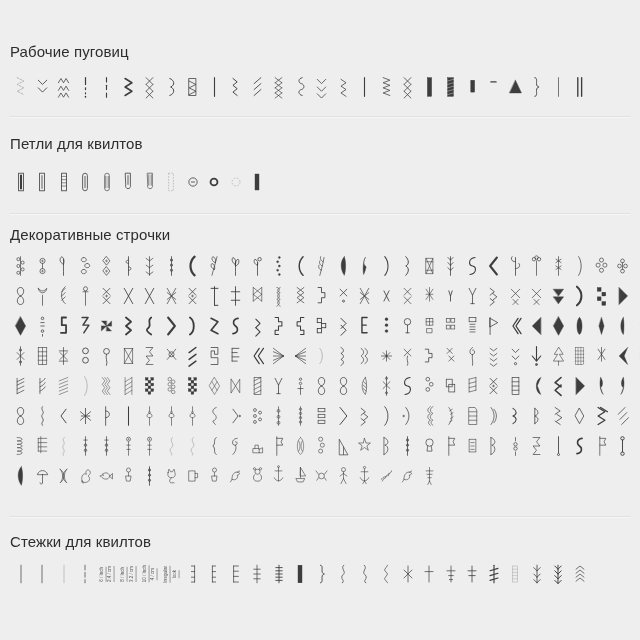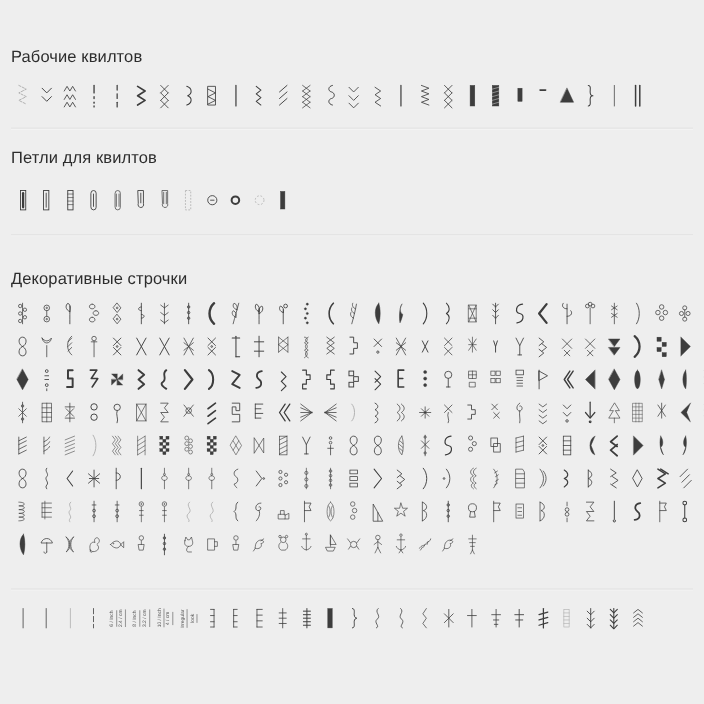--- a/index.html
+++ b/index.html
@@ -22,40 +22,40 @@
   }
   .divider{
     height:1px;background:#e0e0e0;border-bottom:1px solid #f7f7f7;
   }
   .mt-h1{margin-top:44px;}
   .mt-row1{margin-top:13px;}
   .mt-d1{margin-top:14px;}
   .mt-h2{margin-top:18px;}
   .mt-bh{margin-top:9px;}
   .mt-d2{margin-top:9px;}
-  .mt-h3{margin-top:31px;}
+  .mt-h3{margin-top:12px;}
   .mt-deco{margin-top:9px;}
   .mt-d3{margin-top:25px;}
   .mt-h4{margin-top:16px;}
   .mt-quilt{margin-top:4px;}
   .vlabel{display:flex;gap:1px;align-items:center;justify-content:center;}
   .vlabel span{
     writing-mode:vertical-rl;transform:rotate(180deg);
     font-size:4.5px;line-height:1.35;color:#555;
     border-left:.5px solid #9a9a9a;padding-left:.5px;
     white-space:nowrap;
   }
   svg{display:block;}
 </style>
 </head>
 <body>
 
 <main>
   <section>
-    <h2 class="mt-h1">Рабочие квилтов</h2>
+    <h2 class="mt-h1">Рабочие пуговиц</h2>
     <div class="rows mt-row1">
         <div class="row">
           <span class="cell">
             <svg viewBox="0 0 20 28" width="17" height="24" aria-hidden="true">
               <path d="M6 3L14 7L6 11L14 15L6 19L14 23" stroke="#aeaeae" stroke-width="1" fill="none" stroke-linecap="round" stroke-linejoin="round" stroke-dasharray="2.5 1.6"></path>
             </svg>
           </span>
           <span class="cell">
             <svg viewBox="0 0 20 28" width="17" height="24" aria-hidden="true">
               <path d="M5 6L10 11L15 6" stroke="#3d3d3d" stroke-width="1" fill="none" stroke-linecap="round" stroke-linejoin="round"></path>
@@ -1832,20 +1832,21 @@
               <path d="M10 20L8 24M10 20L12 24" stroke="#3d3d3d" stroke-width="0.7" fill="none" stroke-linecap="round" stroke-linejoin="round"></path>
             </svg>
           </span>
         </div>
       </div>
   </section>
 
   <div class="divider mt-d3"></div>
 
   <section>
+    <h2 class="mt-h4">Стежки для квилтов</h2>
     <div class="rows mt-quilt">
         <div class="row quilt">
           <span class="cell">
             <svg viewBox="0 0 20 28" width="16" height="30" aria-hidden="true">
               <path d="M10 3V25" stroke="#3d3d3d" stroke-width="0.9" fill="none" stroke-linecap="round" stroke-linejoin="round"></path>
             </svg>
           </span>
           <span class="cell">
             <svg viewBox="0 0 20 28" width="16" height="30" aria-hidden="true">
               <path d="M10 3V25" stroke="#3d3d3d" stroke-width="0.9" fill="none" stroke-linecap="round" stroke-linejoin="round"></path>

